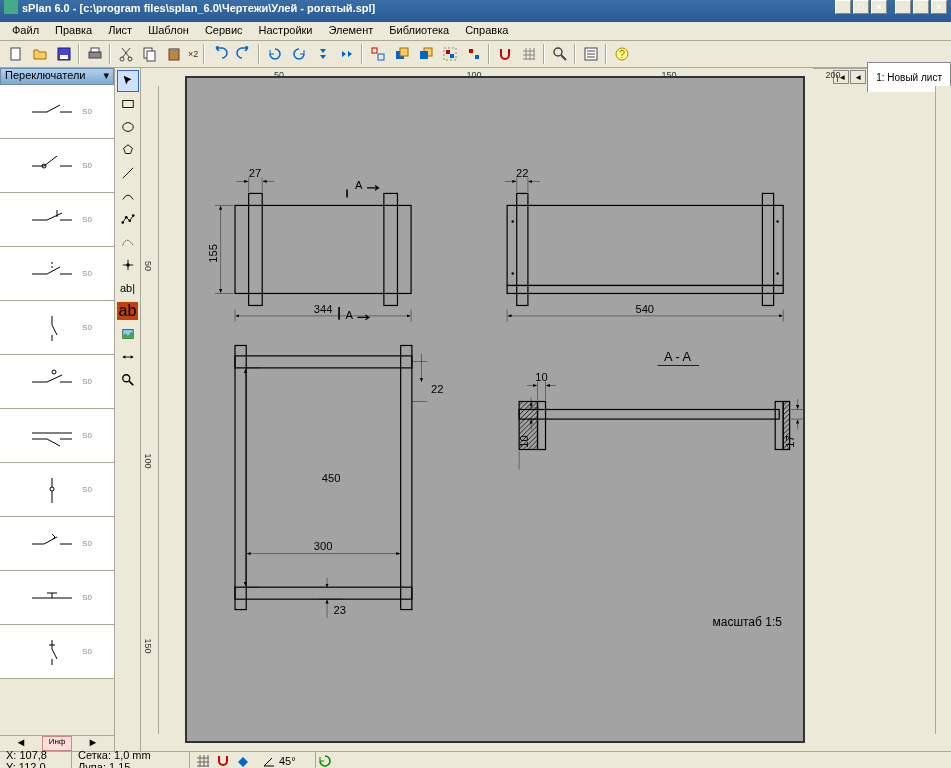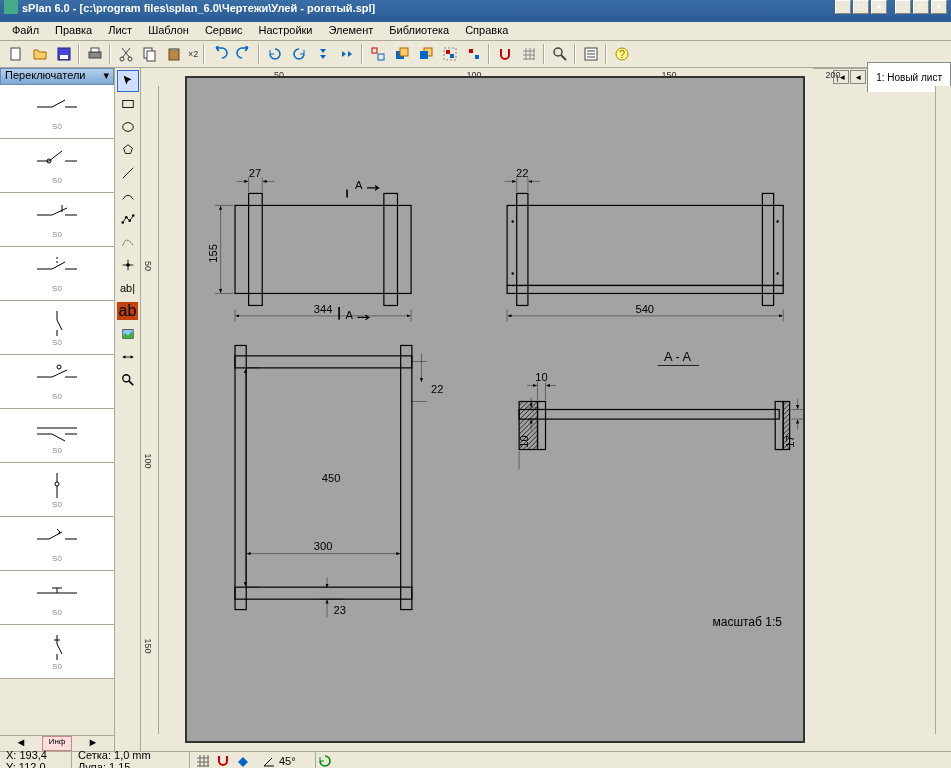--- a/index.html
+++ b/index.html
@@ -13,21 +13,21 @@
 .menu-item{padding:2px 8px;cursor:pointer}
 .toolbar{background:#ece9d8;height:27px;display:flex;align-items:center;padding:2px 4px;border-bottom:1px solid #aca899;gap:1px}
 .tbtn{width:23px;height:22px;display:flex;align-items:center;justify-content:center;cursor:pointer;border:1px solid transparent}
 .tsep{width:2px;height:20px;border-left:1px solid #aca899;border-right:1px solid #fff;margin:0 2px}
 .tbtn svg{width:16px;height:16px}
 .ttxt{font-size:9px;color:#333;padding:0 2px}
 .main-area{display:flex;height:683px}
 .lib-panel{width:115px;background:#ece9d8;border-right:1px solid #aca899;display:flex;flex-direction:column}
 .lib-header{background:linear-gradient(#b2d0f0,#7fa8d0);height:17px;display:flex;align-items:flex-start;padding:0 4px;font-size:10px;border:1px solid #6b8ab0}
 .lib-items{flex:1;overflow:hidden}
-.lib-item{height:54px;border-bottom:1px solid #aca899;background:#fff;display:flex;flex-direction:column;align-items:center;justify-content:center;font-size:9px;cursor:pointer;position:relative}
+.lib-item{height:54px;border-bottom:1px solid #aca899;background:#fff;display:flex;flex-direction:row;align-items:center;justify-content:center;font-size:9px;cursor:pointer;position:relative}
 .lib-item svg{width:60px;height:30px}
 .lib-label{color:#888;font-size:8px}
 .tool-palette{width:26px;background:#ece9d8;border-right:1px solid #aca899;display:flex;flex-direction:column;align-items:center;padding-top:2px;gap:1px}
 .ptool{width:22px;height:22px;display:flex;align-items:center;justify-content:center;cursor:pointer;border:1px solid transparent}
 .ptool.active{background:#d0e0ff;border:1px solid #316ac5}
 .ptool svg{width:14px;height:14px}
 .canvas-container{flex:1;display:flex;position:relative}
 .ruler-h{height:18px;background:#ece9d8;border-bottom:1px solid #aca899;position:relative;margin-left:18px}
 .ruler-v{width:18px;background:#ece9d8;border-right:1px solid #aca899;position:absolute;left:0;top:18px;bottom:17px}
 .ruler-tick{position:absolute;font-size:9px;color:#333}
@@ -537,21 +537,21 @@
     <div class="sheet-tabs">
       <div class="sheet-nav">|◄</div>
       <div class="sheet-nav">◄</div>
       <div class="sheet-tab">1: Новый лист</div>
     </div>
   </div>
 </div>
 
 <div class="statusbar">
   <div class="status-cell" style="width:72px">
-    <div><span>X: 193,4</span><br><span>Y: 112,0</span></div>
+    <div><span>X: 107,8</span><br><span>Y: 112,0</span></div>
   </div>
   <div class="status-cell" style="width:118px">
     <div><span>Сетка: 1,0 mm</span><br><span>Лупа:   1,15</span></div>
   </div>
   <div class="status-icons">
     <div class="status-icon">
         <svg width="14" height="14" viewBox="0 0 14 14">
           <path d="M1 4h12M1 8h12M1 12h12M4 1v12M8 1v12M12 1v12" stroke="#666"></path>
         </svg>
       </div>

